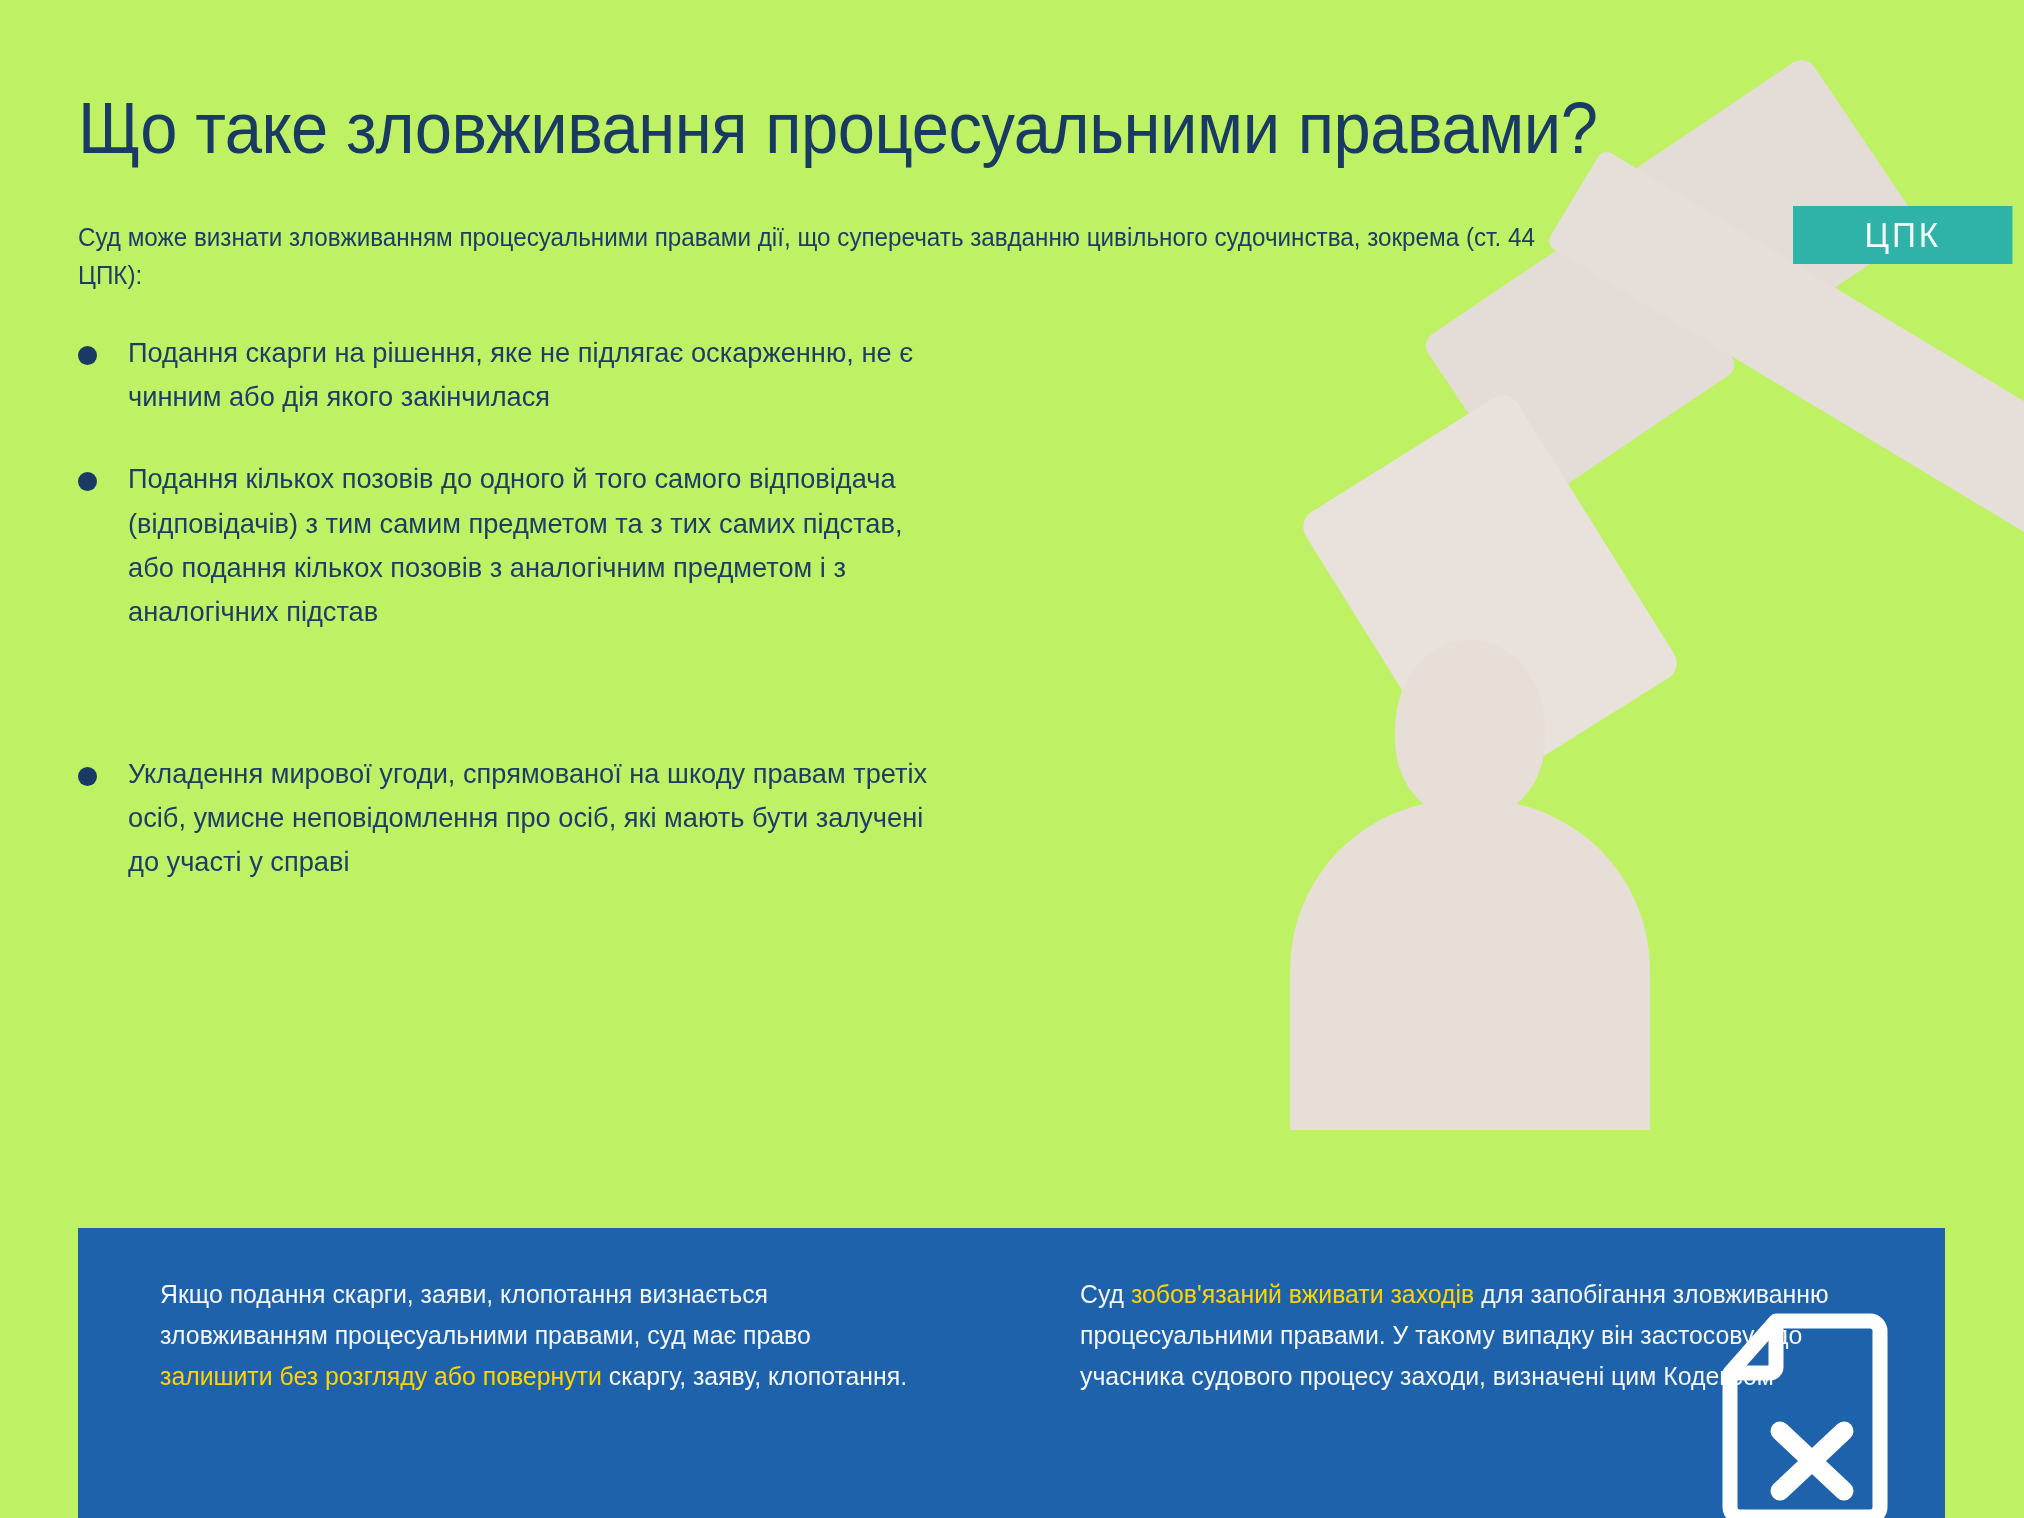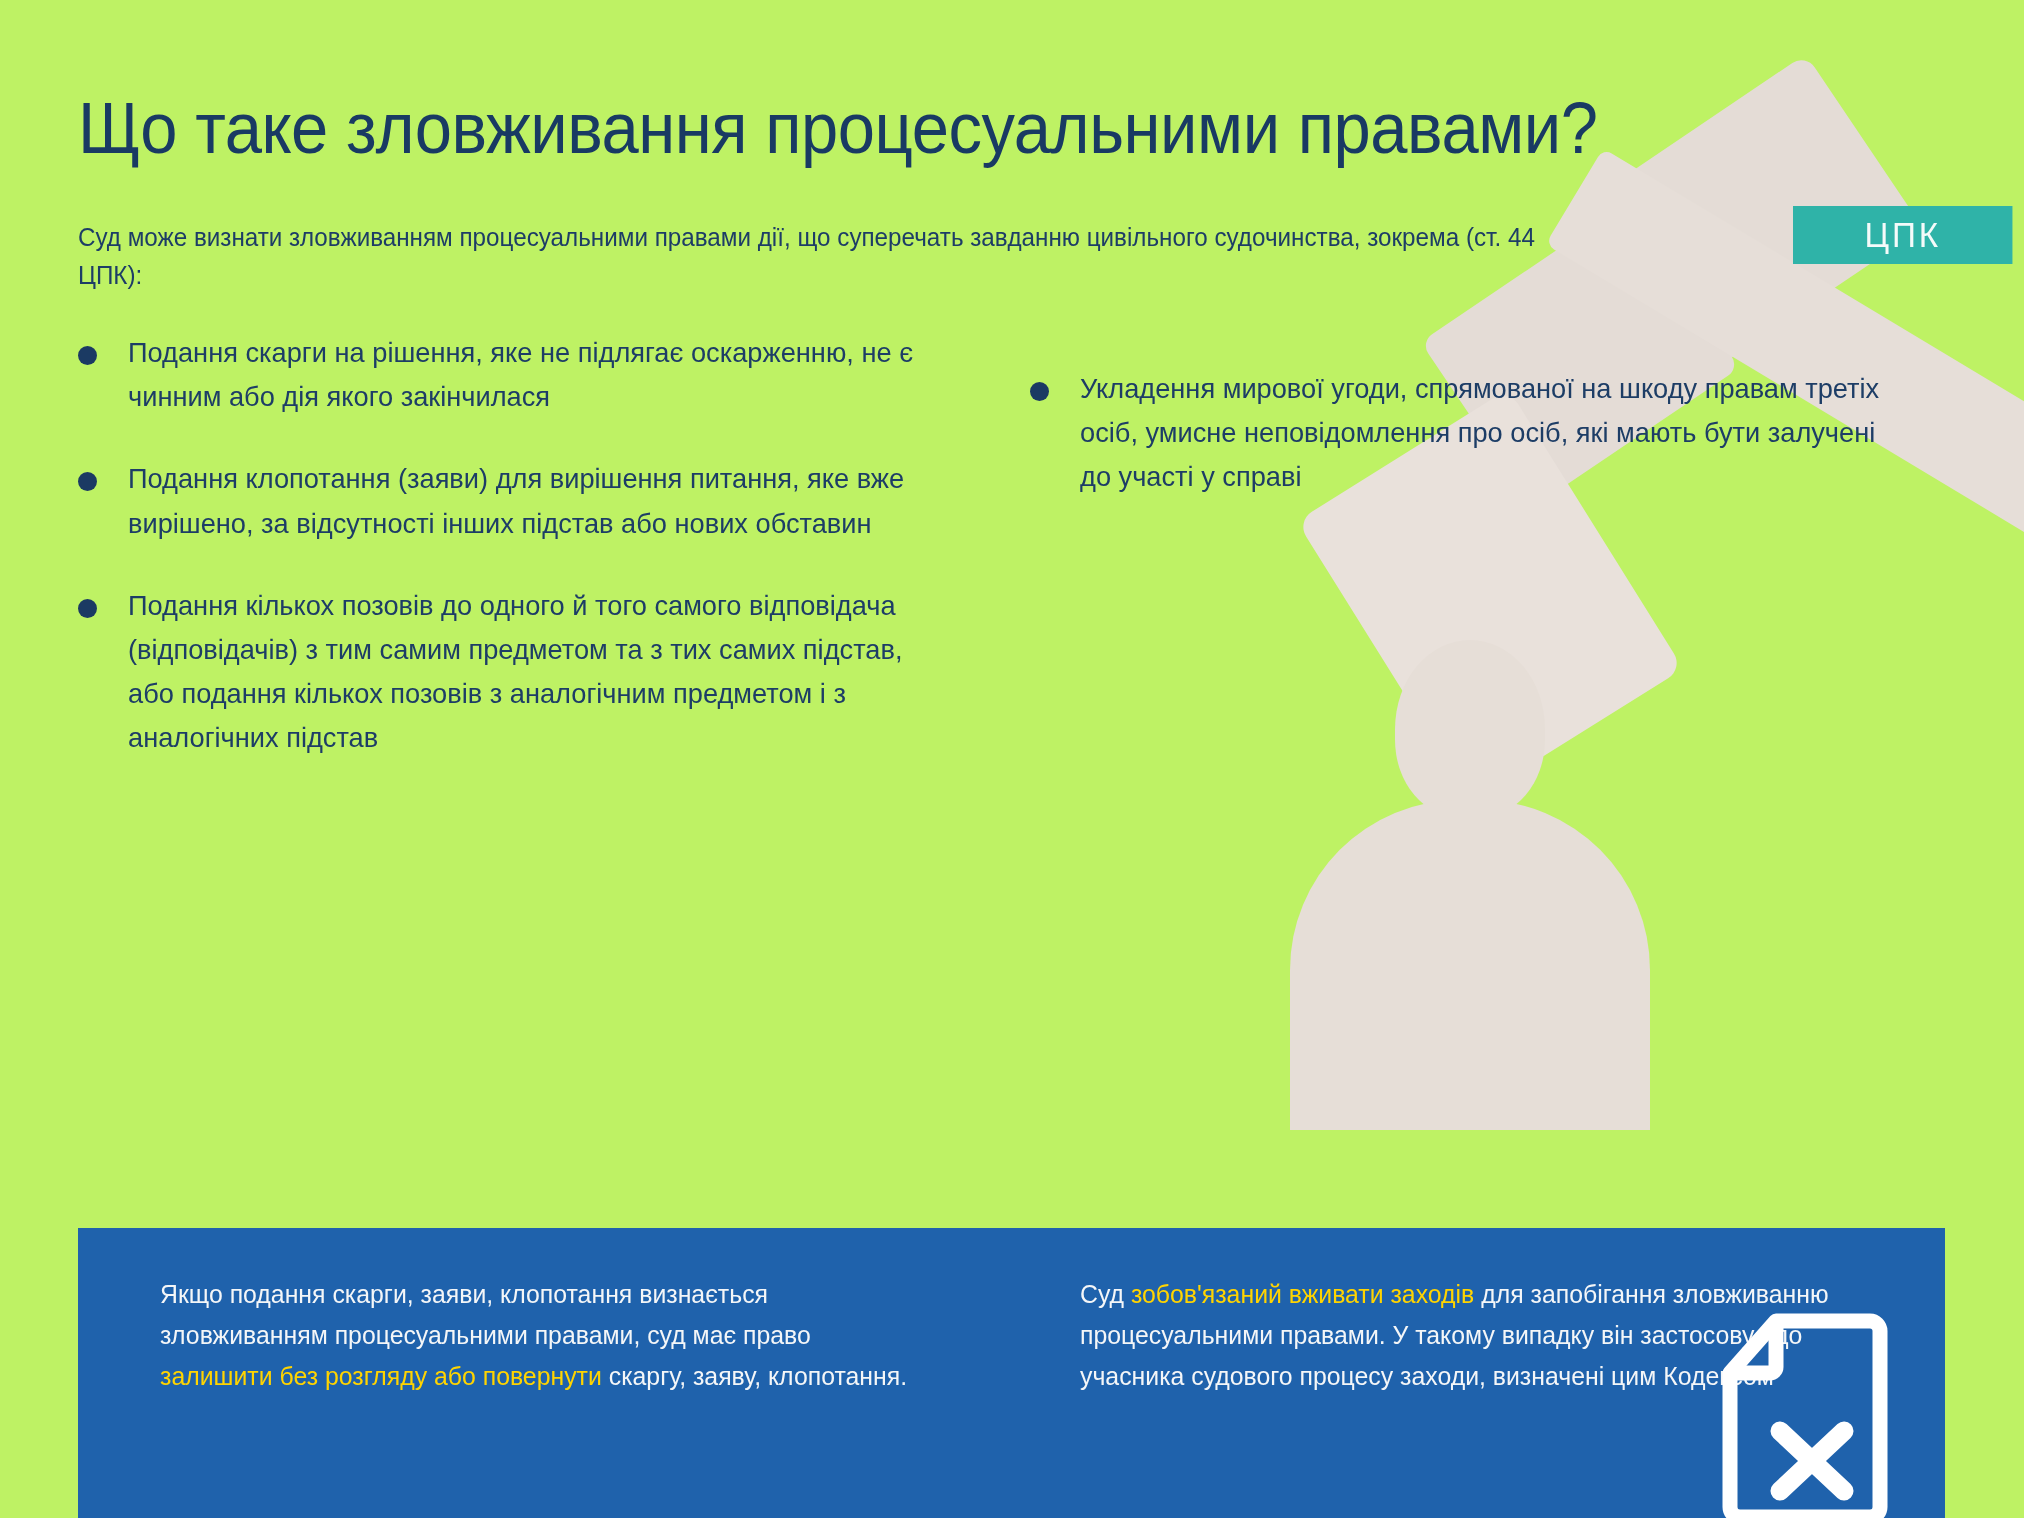--- a/index.html
+++ b/index.html
@@ -129,20 +129,21 @@
   }
 
   
   .cols {
     position: absolute;
     left: 78px;
     top: 330px;
     width: 1880px;
     display: flex;
     gap: 44px;
+    flex-direction: column;
   }
   .col {
     width: 908px;
   }
   .bullet {
     display: flex;
     align-items: flex-start;
     margin-bottom: 38px;
   }
   .bullet .dot {
@@ -223,24 +224,20 @@
 
   <div class="cols">
 
     <div class="col left">
       <div class="bullet">
         <span class="dot"></span>
         <span class="btext">Подання скарги на рішення, яке не підлягає оскарженню, не є чинним або дія якого закінчилася</span>
       </div>
       <div class="bullet">
         <span class="dot"></span>
-        <span class="btext">Подання клопотання (заяви) для вирішення питання, яке вже вирішено, за відсутності інших підстав або нових обставин</span>
-      </div>
-      <div class="bullet">
-        <span class="dot"></span>
         <span class="btext">Подання кількох позовів до одного й того самого відповідача (відповідачів) з тим самим предметом та з тих самих підстав, або подання кількох позовів з аналогічним предметом і з аналогічних підстав</span>
       </div>
     </div>
 
     <div class="col right">
       <div class="bullet last">
         <span class="dot"></span>
         <span class="btext">Укладення мирової угоди, спрямованої на шкоду правам третіх осіб, умисне неповідомлення про осіб, які мають бути залучені до участі у справі</span>
       </div>
     </div>

